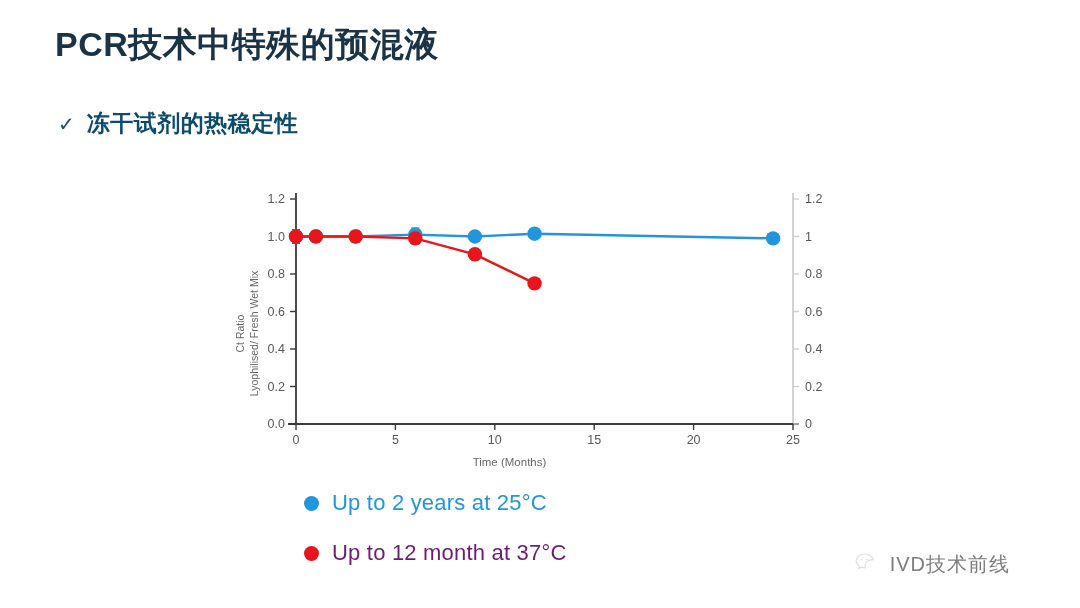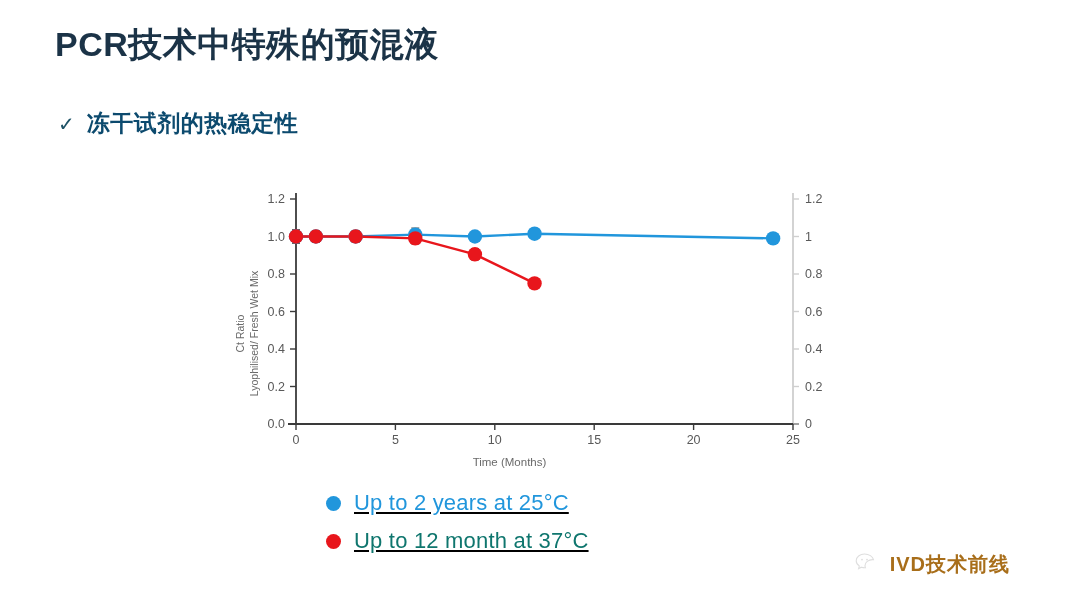--- a/index.html
+++ b/index.html
@@ -55,26 +55,25 @@
     left: 200px;
     top: 185px;
     width: 640px;
     height: 290px;
   }
   .chart-svg { display: block; }
 
   
   .legend {
     position: absolute;
-    left: 326px;
+    left: 304px;
     top: 490px;
     display: flex;
     flex-direction: column;
-    gap: 12px;
-    text-decoration: underline;
+    gap: 24px;
   }
   .legend-item {
     display: flex;
     align-items: center;
     gap: 13px;
     white-space: nowrap;
   }
   .legend-dot {
     width: 15px;
     height: 15px;
@@ -211,28 +210,28 @@
       </svg>
   </div>
 
   <div class="legend">
     <div class="legend-item">
       <span class="legend-dot" id="dot0" style="background: rgb(33, 150, 220);"></span>
       <span class="legend-label" id="lbl0" style="color: rgb(33, 150, 220);">Up to 2 years at 25°C</span>
     </div>
     <div class="legend-item">
       <span class="legend-dot" id="dot1" style="background: rgb(232, 22, 28);"></span>
-      <span class="legend-label" id="lbl1" style="color: #0f766e;">Up to 12 month at 37°C</span>
+      <span class="legend-label" id="lbl1" style="color: #701a75;">Up to 12 month at 37°C</span>
     </div>
   </div>
 
   <div class="watermark">
     <span>
       <svg width="26" height="22" viewBox="0 0 26 22" aria-hidden="true">
         <path d="M9.5 2C4.9 2 1.2 5 1.2 8.7c0 2.1 1.2 4 3.1 5.2L3.6 16.6l2.8-1.4c1 .3 2 .5 3.1.5.3 0 .6 0 .9-.03C10.1 15 10 14.4 10 13.8c0-3.4 3.4-6.2 7.6-6.2.3 0 .6 0 .9.04C17.8 4.5 14 2 9.5 2z" fill="none" stroke="#dcdcdc" stroke-width="1.1"></path>
         <circle cx="7" cy="7.6" r="0.95" fill="#dcdcdc"></circle>
         <circle cx="12" cy="7.6" r="0.95" fill="#dcdcdc"></circle>
       </svg>
     </span>
-    <span class="wm-text" style="color: #a16207; font-weight: bold;">IVD技术前线</span>
+    <span class="wm-text" style="color: #737373;">IVD技术前线</span>
   </div>
 
 </div>
 
 </body></html>

